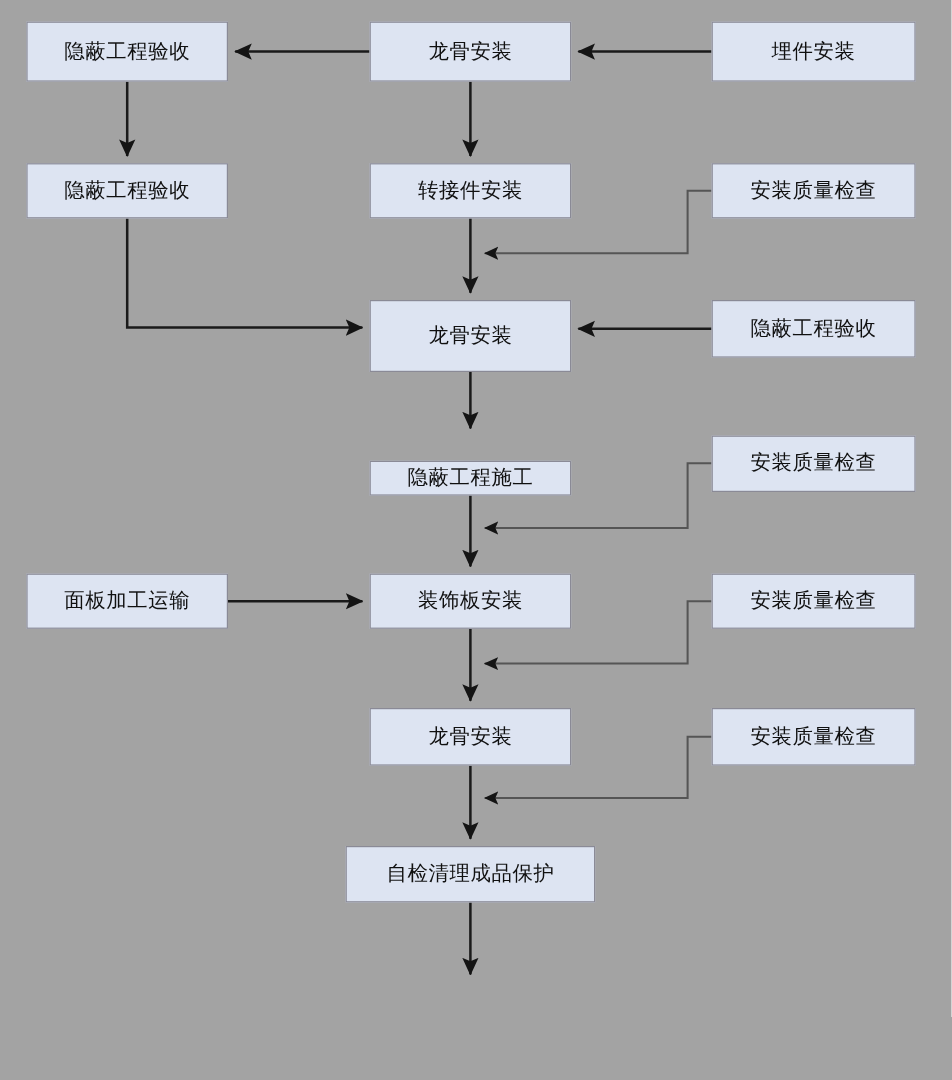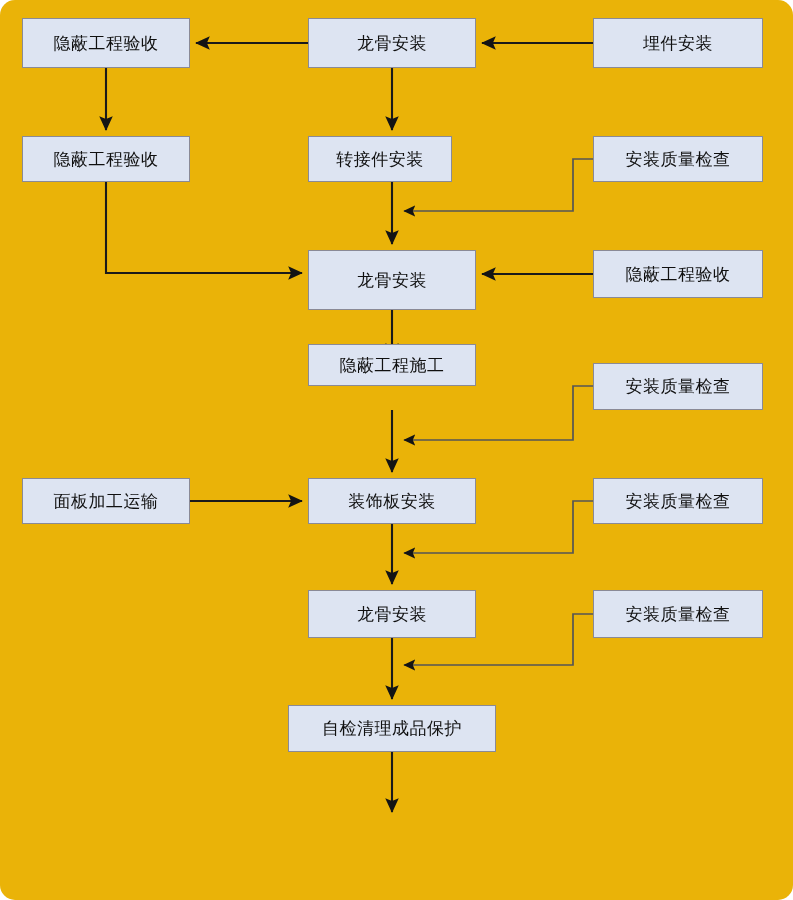--- a/index.html
+++ b/index.html
@@ -7,23 +7,22 @@
     padding: 0;
     background: #ffffff;
   }
   body {
     font-family: "DejaVu Sans", "Liberation Sans", sans-serif;
   }
   #canvas {
     position: relative;
     width: 793px;
     height: 900px;
-    background: #eab308;
+    background: #a3a3a3;
     overflow: hidden;
-    border-radius: 15px;
   }
   #edges {
     position: absolute;
     left: 0;
     top: 0;
     width: 793px;
     height: 900px;
     pointer-events: none;
   }
   .node {
@@ -109,37 +108,37 @@
   </div>
 
   <div class="node" style="left:593px; top:18px; width:170px; height:50px;">
     <span class="node-label">埋件安装</span>
   </div>
 
   <div class="node" style="left:22px; top:136px; width:168px; height:46px;">
     <span class="node-label">隐蔽工程验收</span>
   </div>
 
-  <div class="node" style="left:308px; top:136px; width:144px; height:46px;">
+  <div class="node" style="left:308px; top:136px; width:168px; height:46px;">
     <span class="node-label">转接件安装</span>
   </div>
 
   <div class="node" style="left:593px; top:136px; width:170px; height:46px;">
     <span class="node-label">安装质量检查</span>
   </div>
 
   <div class="node" style="left:308px; top:250px; width:168px; height:60px;">
     <span class="node-label">龙骨安装</span>
   </div>
 
   <div class="node" style="left:593px; top:250px; width:170px; height:48px;">
     <span class="node-label">隐蔽工程验收</span>
   </div>
 
-  <div class="node" style="left:308px; top:344px; width:168px; height:42px;">
+  <div class="node" style="left:308px; top:384px; width:168px; height:29px;">
     <span class="node-label">隐蔽工程施工</span>
   </div>
 
   <div class="node" style="left:593px; top:363px; width:170px; height:47px;">
     <span class="node-label">安装质量检查</span>
   </div>
 
   <div class="node" style="left:22px; top:478px; width:168px; height:46px;">
     <span class="node-label">面板加工运输</span>
   </div>

